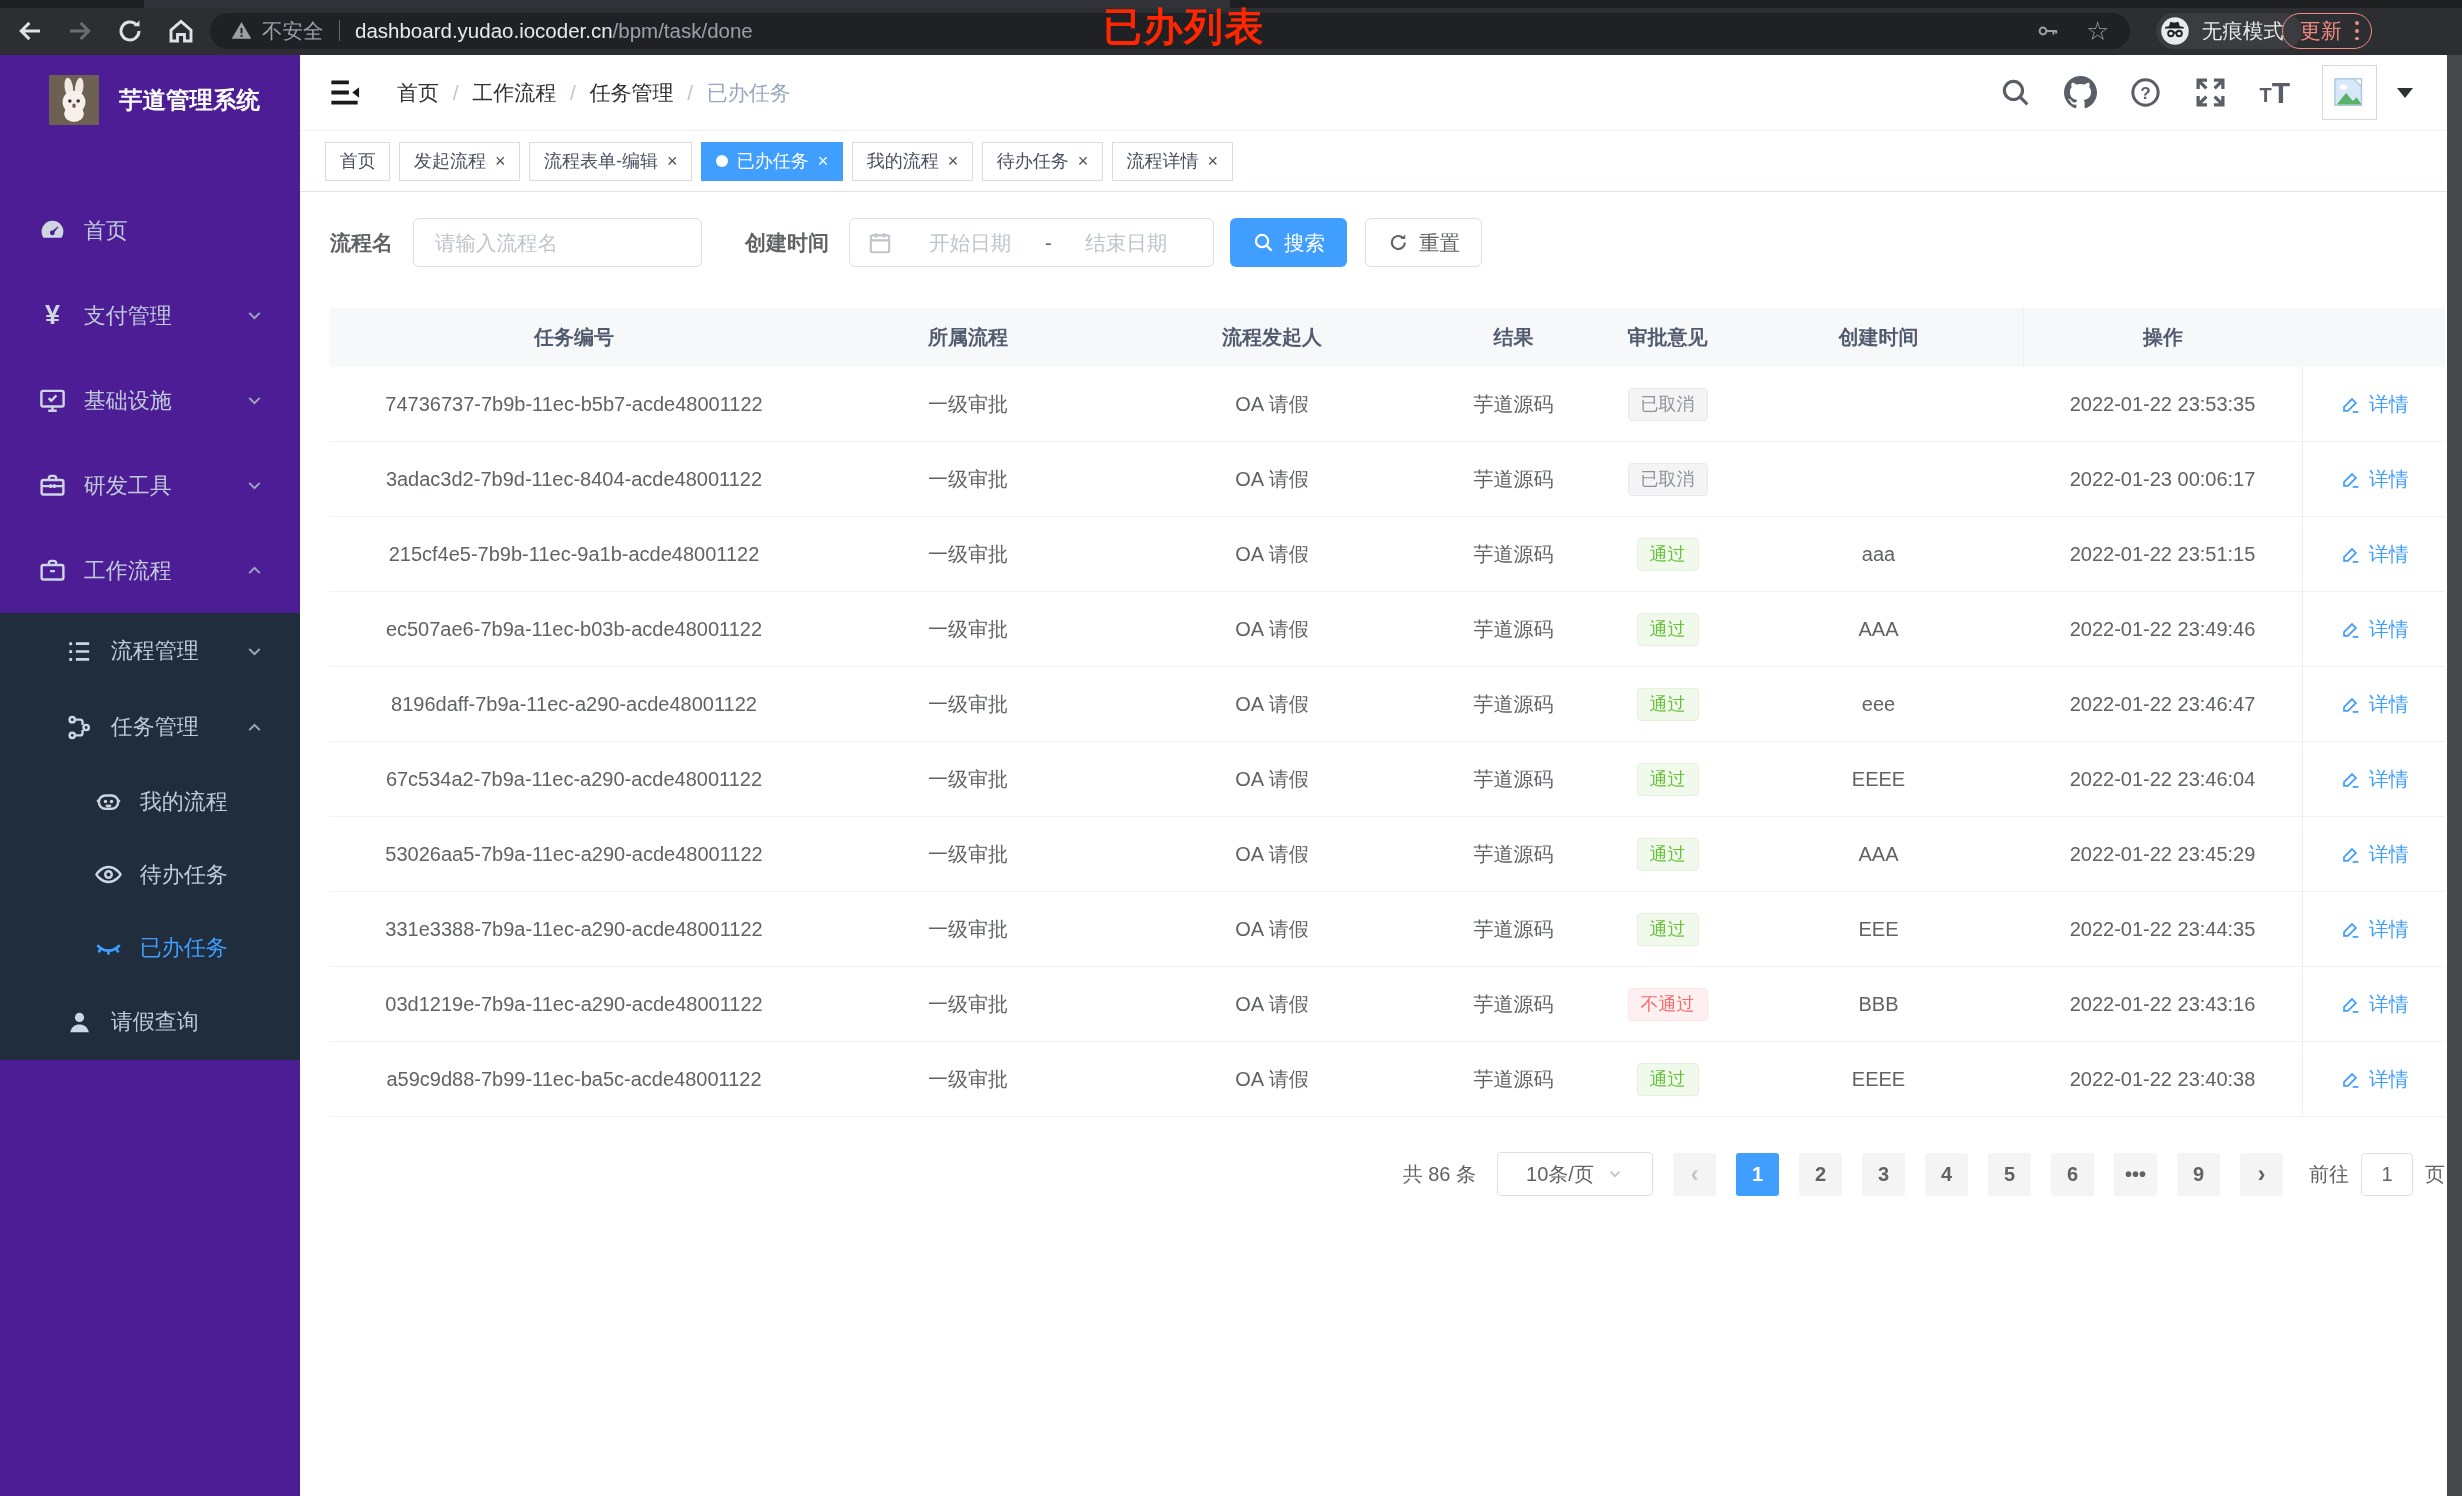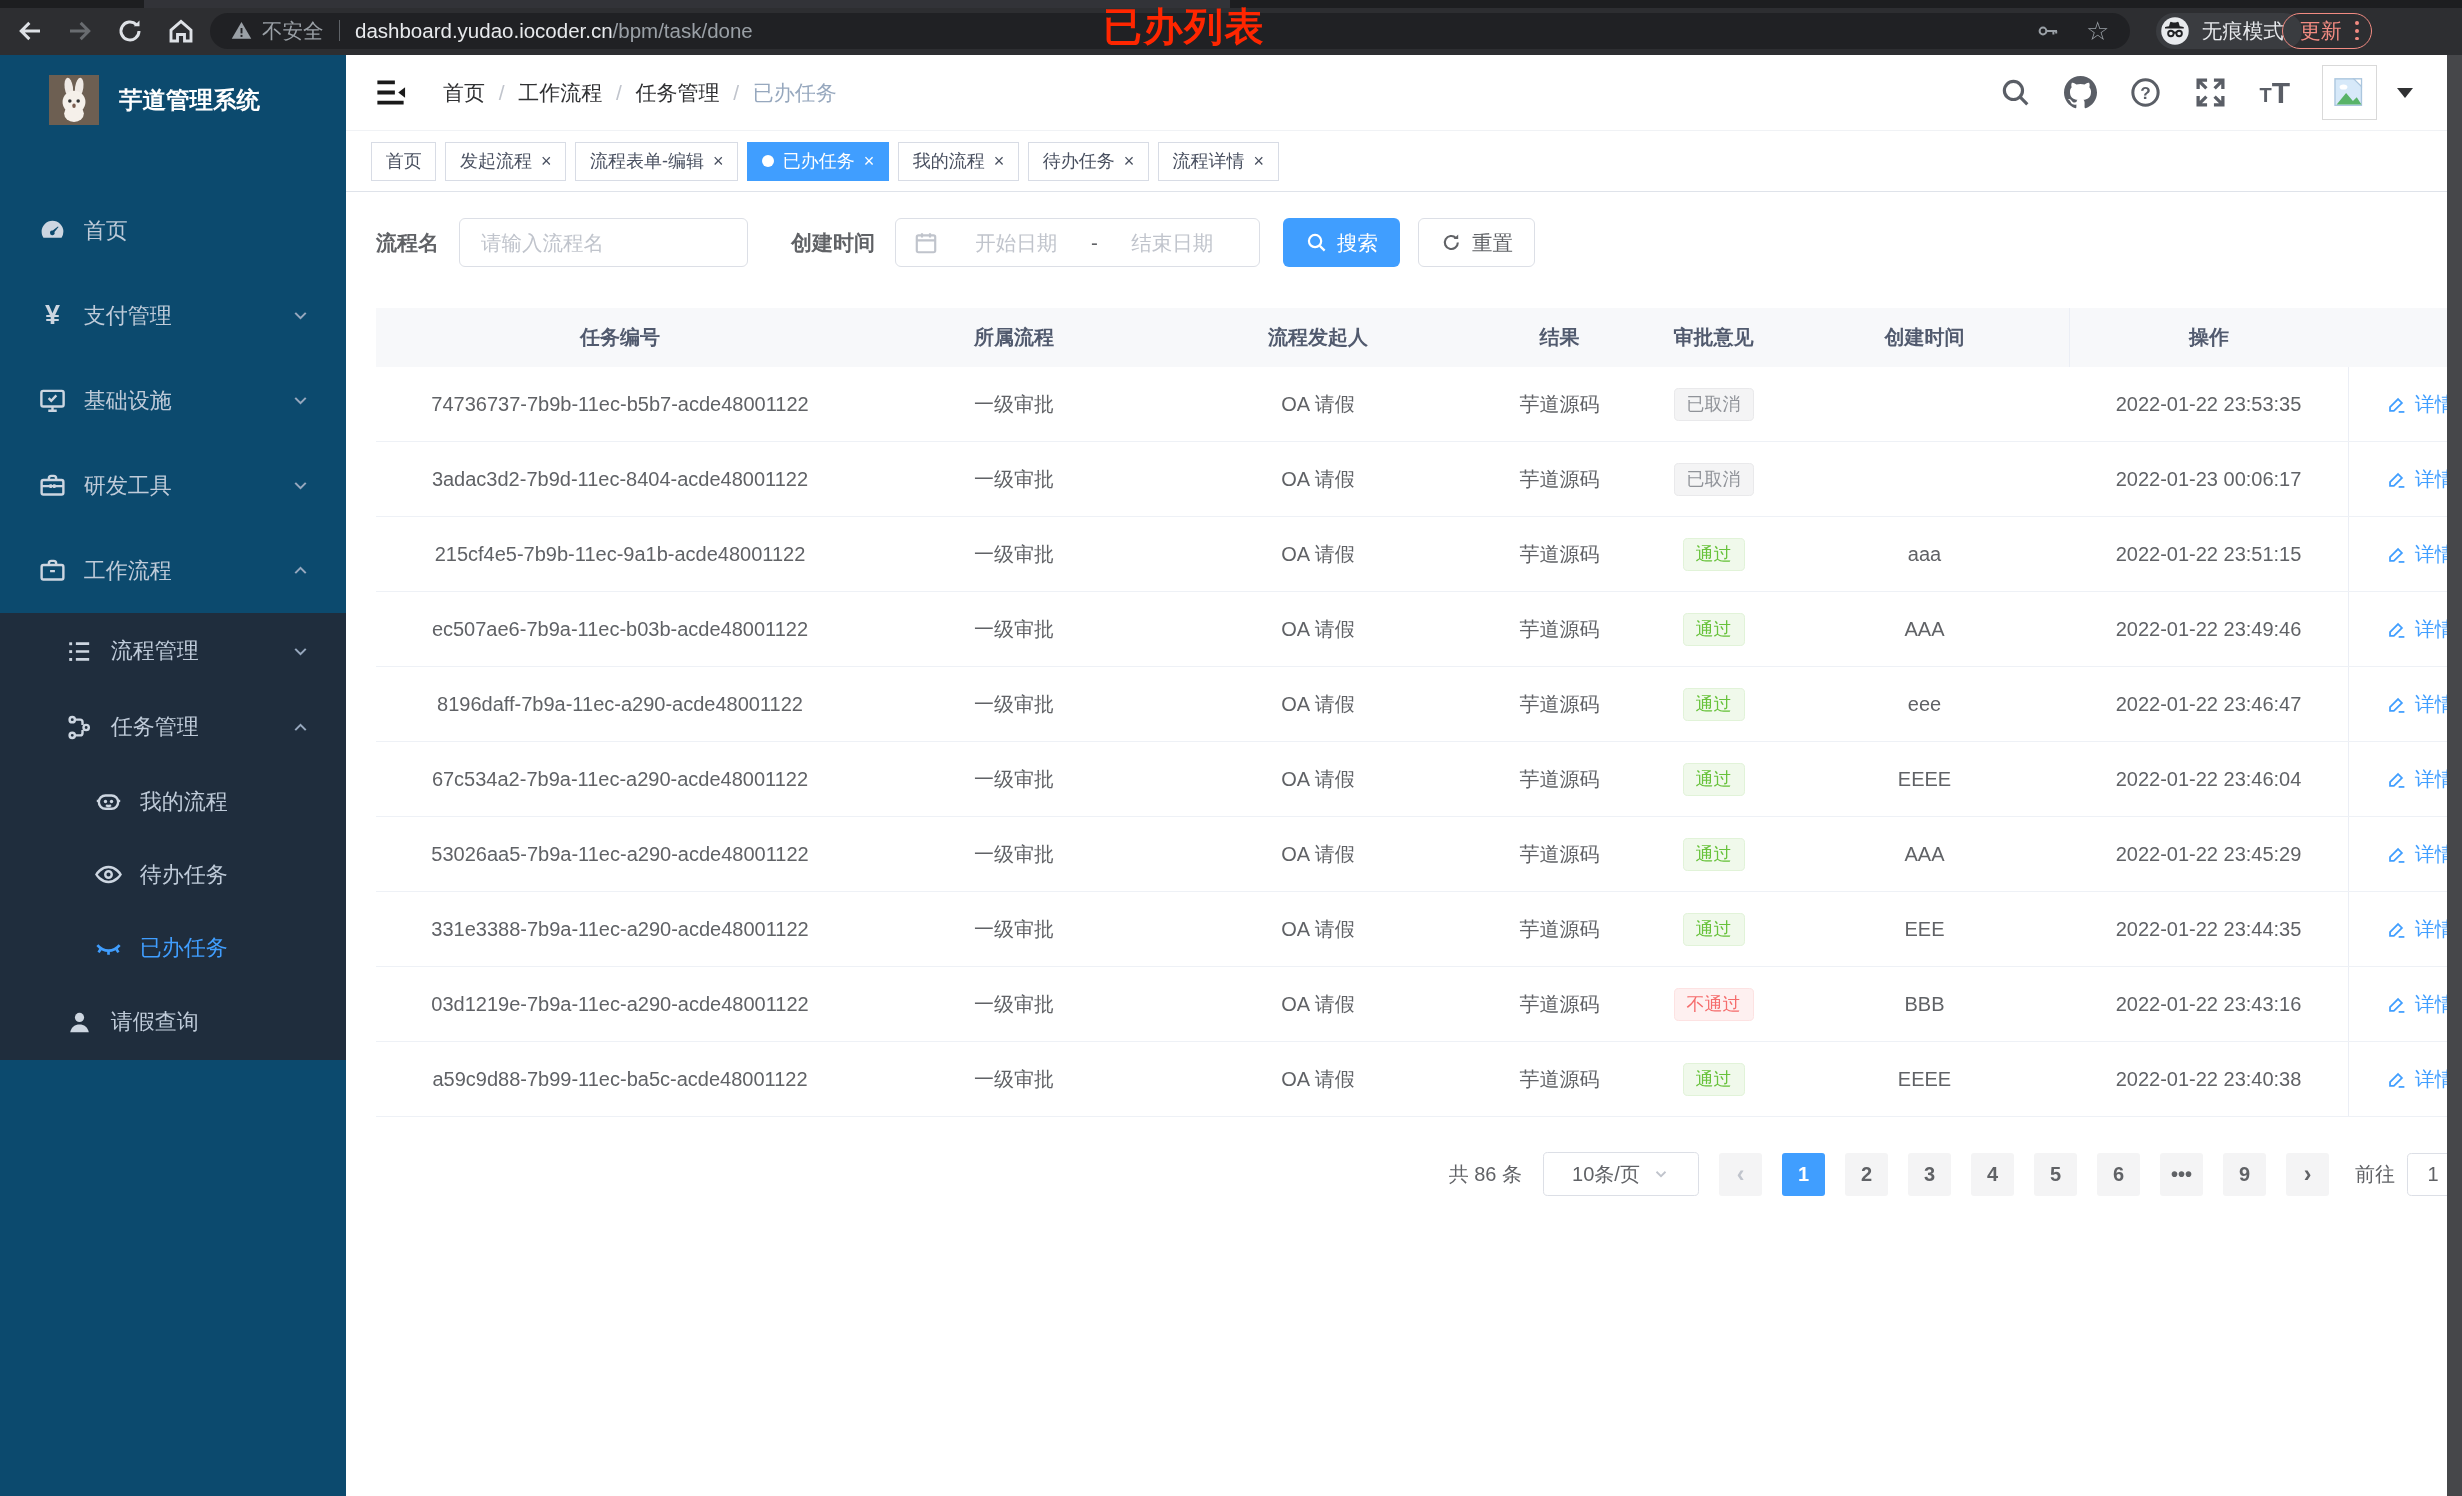--- a/index.html
+++ b/index.html
@@ -37,21 +37,21 @@
 
   
   .annotation { position:absolute; left:1103px; top:0px; font-size:39px; font-weight:600;
                 color:#ff2600; z-index:60; letter-spacing:1.5px; }
 
   
   .app { position:absolute; top:55px; left:0; width:2462px; bottom:0; display:flex; }
   .scroll-strip { position:absolute; right:0; top:55px; bottom:0; width:15px; background:#46474a; z-index:40; }
 
   
-  .sidebar { width:346px; flex:none; background:#0c4a6e; color:#bfcbd9; overflow:hidden; }
+  .sidebar { width:300px; flex:none; background:#4c1d95; color:#bfcbd9; overflow:hidden; }
   .logo-row { height:90px; display:flex; align-items:center; padding-left:49px; gap:20px; }
   .logo-img { width:50px; height:50px; flex:none; }
   .logo-title { font-size:23.5px; font-weight:700; color:#fff; }
   .menu { padding-top:43px; }
   .side-item { position:relative; display:flex; align-items:center; font-size:22px; cursor:pointer; }
   .side-item.lv1 { height:85px; padding-left:38px; }
   .side-item.lv2 { height:76px; padding-left:65px; background:#1f2d3d; }
   .side-item.lv3 { height:73px;  padding-left:94px; background:#1f2d3d; }
   .side-icon { width:29px; height:29px; margin-right:16.7px; flex:none; color:#cdd6e1; }
   .side-icon svg { width:100%; height:100%; }
@@ -100,21 +100,21 @@
   .time-label { margin-left:43px; }
   .date-inp { width:365px; height:49px; border:1.5px solid #dcdfe6; border-radius:6px; margin-left:20px;
               display:flex; align-items:center; padding:0 16.7px; font-size:20.5px; color:#c0c4cc; }
   .cal-ic { width:26px; height:26px; color:#c0c4cc; margin-right:7.6px; }
   .cal-ic svg { width:100%; height:100%; }
   .date-inp .ph { flex:1; text-align:center; }
   .date-inp .dash { color:#606266; padding:0 4.6px; }
   .btn { height:49px; border-radius:6px; display:flex; align-items:center; gap:9px; font-size:20.5px;
          padding:0 21px; cursor:pointer; border:1.5px solid transparent; }
   .btn svg { width:23px; height:23px; }
-  .btn-search { margin-left:23px; background:#409eff; color:#fff; }
+  .btn-search { margin-left:16px; background:#409eff; color:#fff; }
   .btn-reset  { margin-left:18px; background:#fff; color:#606266; border-color:#dcdfe6; }
 
   
   .table { margin-top:41px; width:2115px; }
   .thead, .trow { display:grid; grid-template-columns:488px 300px 308px 175px 133px 289px 279px 144px; }
   .thead { background:#f7f8fa; height:59px; }
   .thead .cell { font-weight:700; color:#515a6e; }
   .trow { height:75px; border-bottom:1.5px solid #eef1f6; }
   .cell { display:flex; align-items:center; justify-content:center; font-size:20px; color:#606266;
           height:100%; overflow:hidden; }

